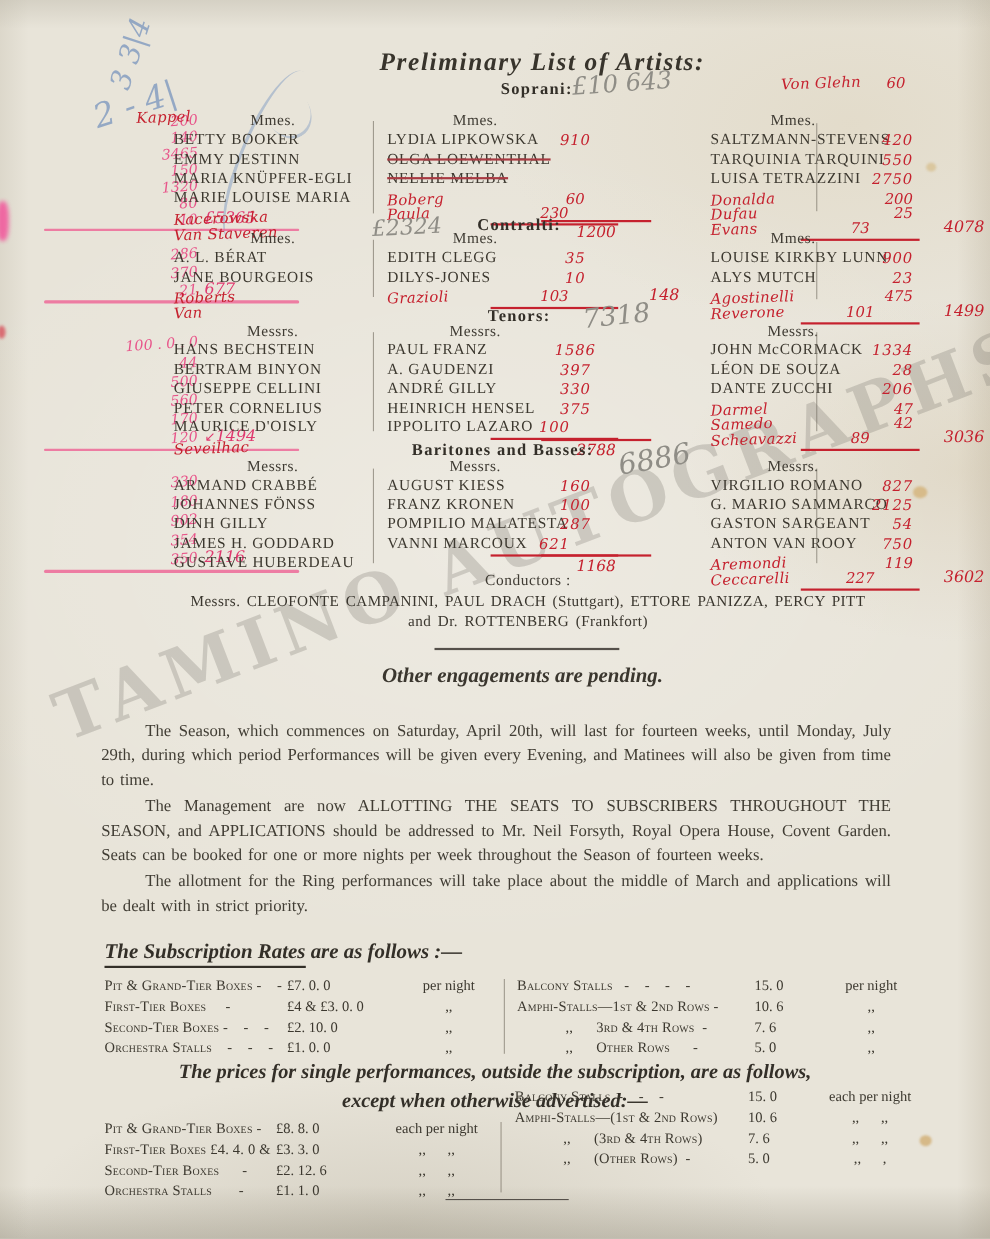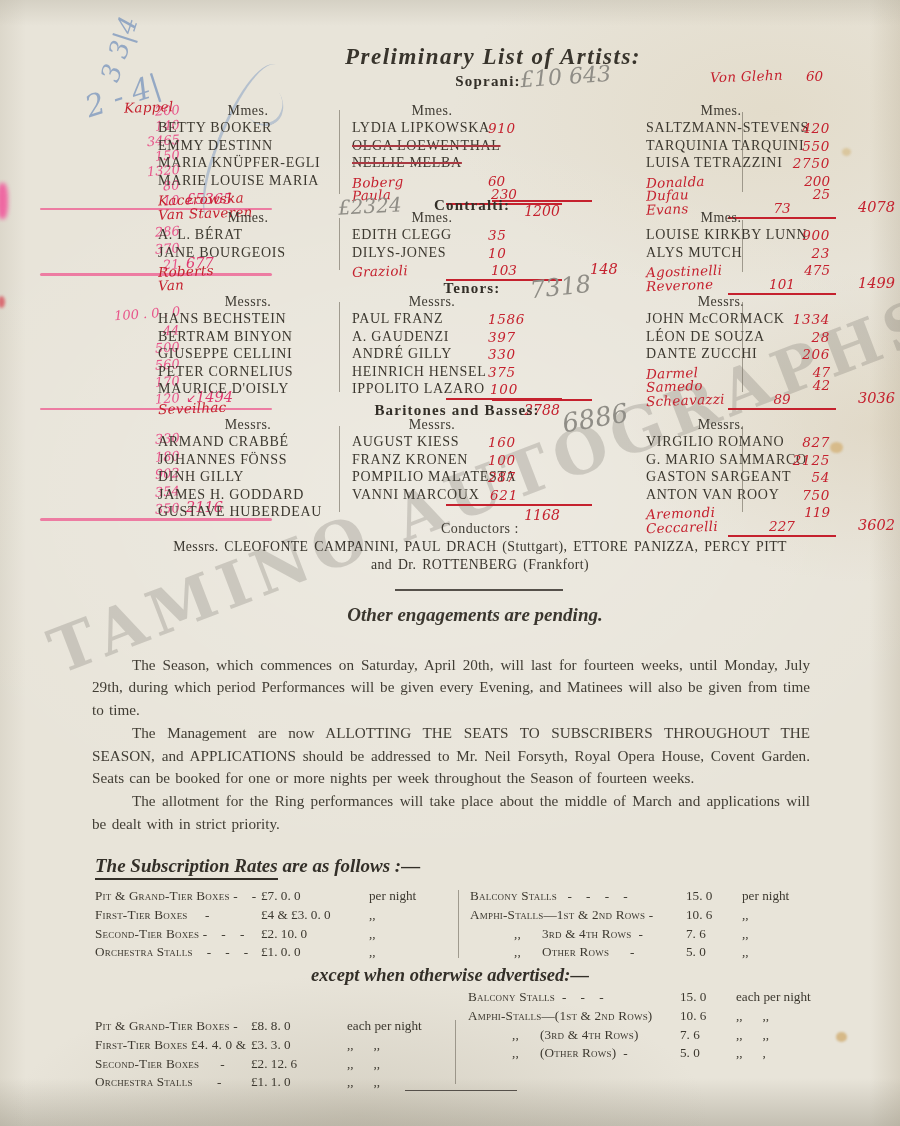--- a/index.html
+++ b/index.html
@@ -71,21 +71,21 @@
   .col-note{position:absolute;left:-34px;top:-4px;font-size:15px;}
   .prow{height:17.5px;position:relative;font-size:14px;letter-spacing:.7px;white-space:nowrap;}
   .srow{height:13.5px;position:relative;white-space:nowrap;}
   .trow{position:relative;height:16px;}
   .aname{color:#3c382f;}
   .struck{text-decoration:line-through;text-decoration-thickness:2px;text-decoration-color:#a93a42;}
   .hw{font-family:"DejaVu Serif",serif;font-style:italic;color:#c5212e;font-size:13.5px;
     display:inline-block;transform:rotate(-2deg);letter-spacing:.3px;}
   .hwv{font-family:"DejaVu Serif",serif;font-style:italic;color:#c5212e;font-size:13.5px;}
   .val{position:absolute;top:0;}
-  .col2 .val{left:136px;width:70px;}
+  .col2 .val{left:136px;width:70px;text-align:center;}
   .col3 .val{left:116px;width:68px;text-align:right;}
   .col2 .sumv{left:94px;width:116px;text-align:center;border-bottom:2px solid #c5212e;padding-bottom:1px;}
   .col3 .sumv{left:82px;width:108px;text-align:center;border-bottom:2px solid #c5212e;padding-bottom:1px;}
   .total-beside{position:absolute;top:-1px;font-size:14.5px;}
   .col2 .total-beside{left:238px;}
   .col3 .total-beside{left:212px;}
   .total-below{display:block;width:100px;margin-left:140px;border-top:2px solid #c5212e;
     text-align:center;padding-top:1px;font-size:14px;}
   
   .mcol{position:absolute;left:84px;width:96px;text-align:right;
@@ -112,21 +112,21 @@
   .paras p{margin:0 0 1px 0;text-indent:40px;}
   
   .sub-heading{position:absolute;left:95px;top:855px;font-size:19px;font-style:italic;
     font-weight:bold;color:#332f28;}
   .sub-heading .lead{border-bottom:2.5px solid #332f28;padding-bottom:2px;}
   .ratetbl{position:absolute;font-size:13.2px;color:#3c382f;}
   .rrow{display:flex;height:18.8px;align-items:baseline;}
   .rlabel{white-space:pre;flex:1;font-variant:small-caps;letter-spacing:.2px;}
   .ditto{padding-left:44px;}
   .rprice{white-space:pre;}
-  .runit{white-space:pre;padding-left:12px;}
+  .runit{white-space:pre;padding-left:12px;text-align:center;}
   #sub-left{left:95px;top:888px;width:352px;}
   #sub-left .rprice{width:96px;}
   #sub-left .runit{width:78px;}
   #sub-right{left:470px;top:888px;width:372px;}
   #sub-right .rprice{width:44px;}
   #sub-right .runit{width:100px;}
   .single-heading{position:absolute;left:70px;top:962px;width:760px;text-align:center;
     font-size:18.5px;font-style:italic;font-weight:bold;line-height:26px;color:#332f28;}
   #single-left{left:95px;top:1018px;width:352px;}
   #single-left .rprice{width:84px;}
@@ -362,20 +362,21 @@
       </div>
       <div class="rrow">
         <span class="rlabel ditto">,,      Other Rows      -</span>
         <span class="rprice">5. 0</span>
         <span class="runit">,,</span>
       </div>
     </div>
   <div class="vline" style="left:458px;top:890px;height:68px;"></div>
 
   <div class="single-heading">
+    <div>The prices for single performances, outside the subscription, are as follows,</div>
     <div>except when otherwise advertised:—</div>
   </div>
 
   <div id="single-left" class="ratetbl abs">
       <div class="rrow">
         <span class="rlabel">Pit &amp; Grand-Tier Boxes -</span>
         <span class="rprice">£8. 8. 0</span>
         <span class="runit">each per night</span>
       </div>
       <div class="rrow">

